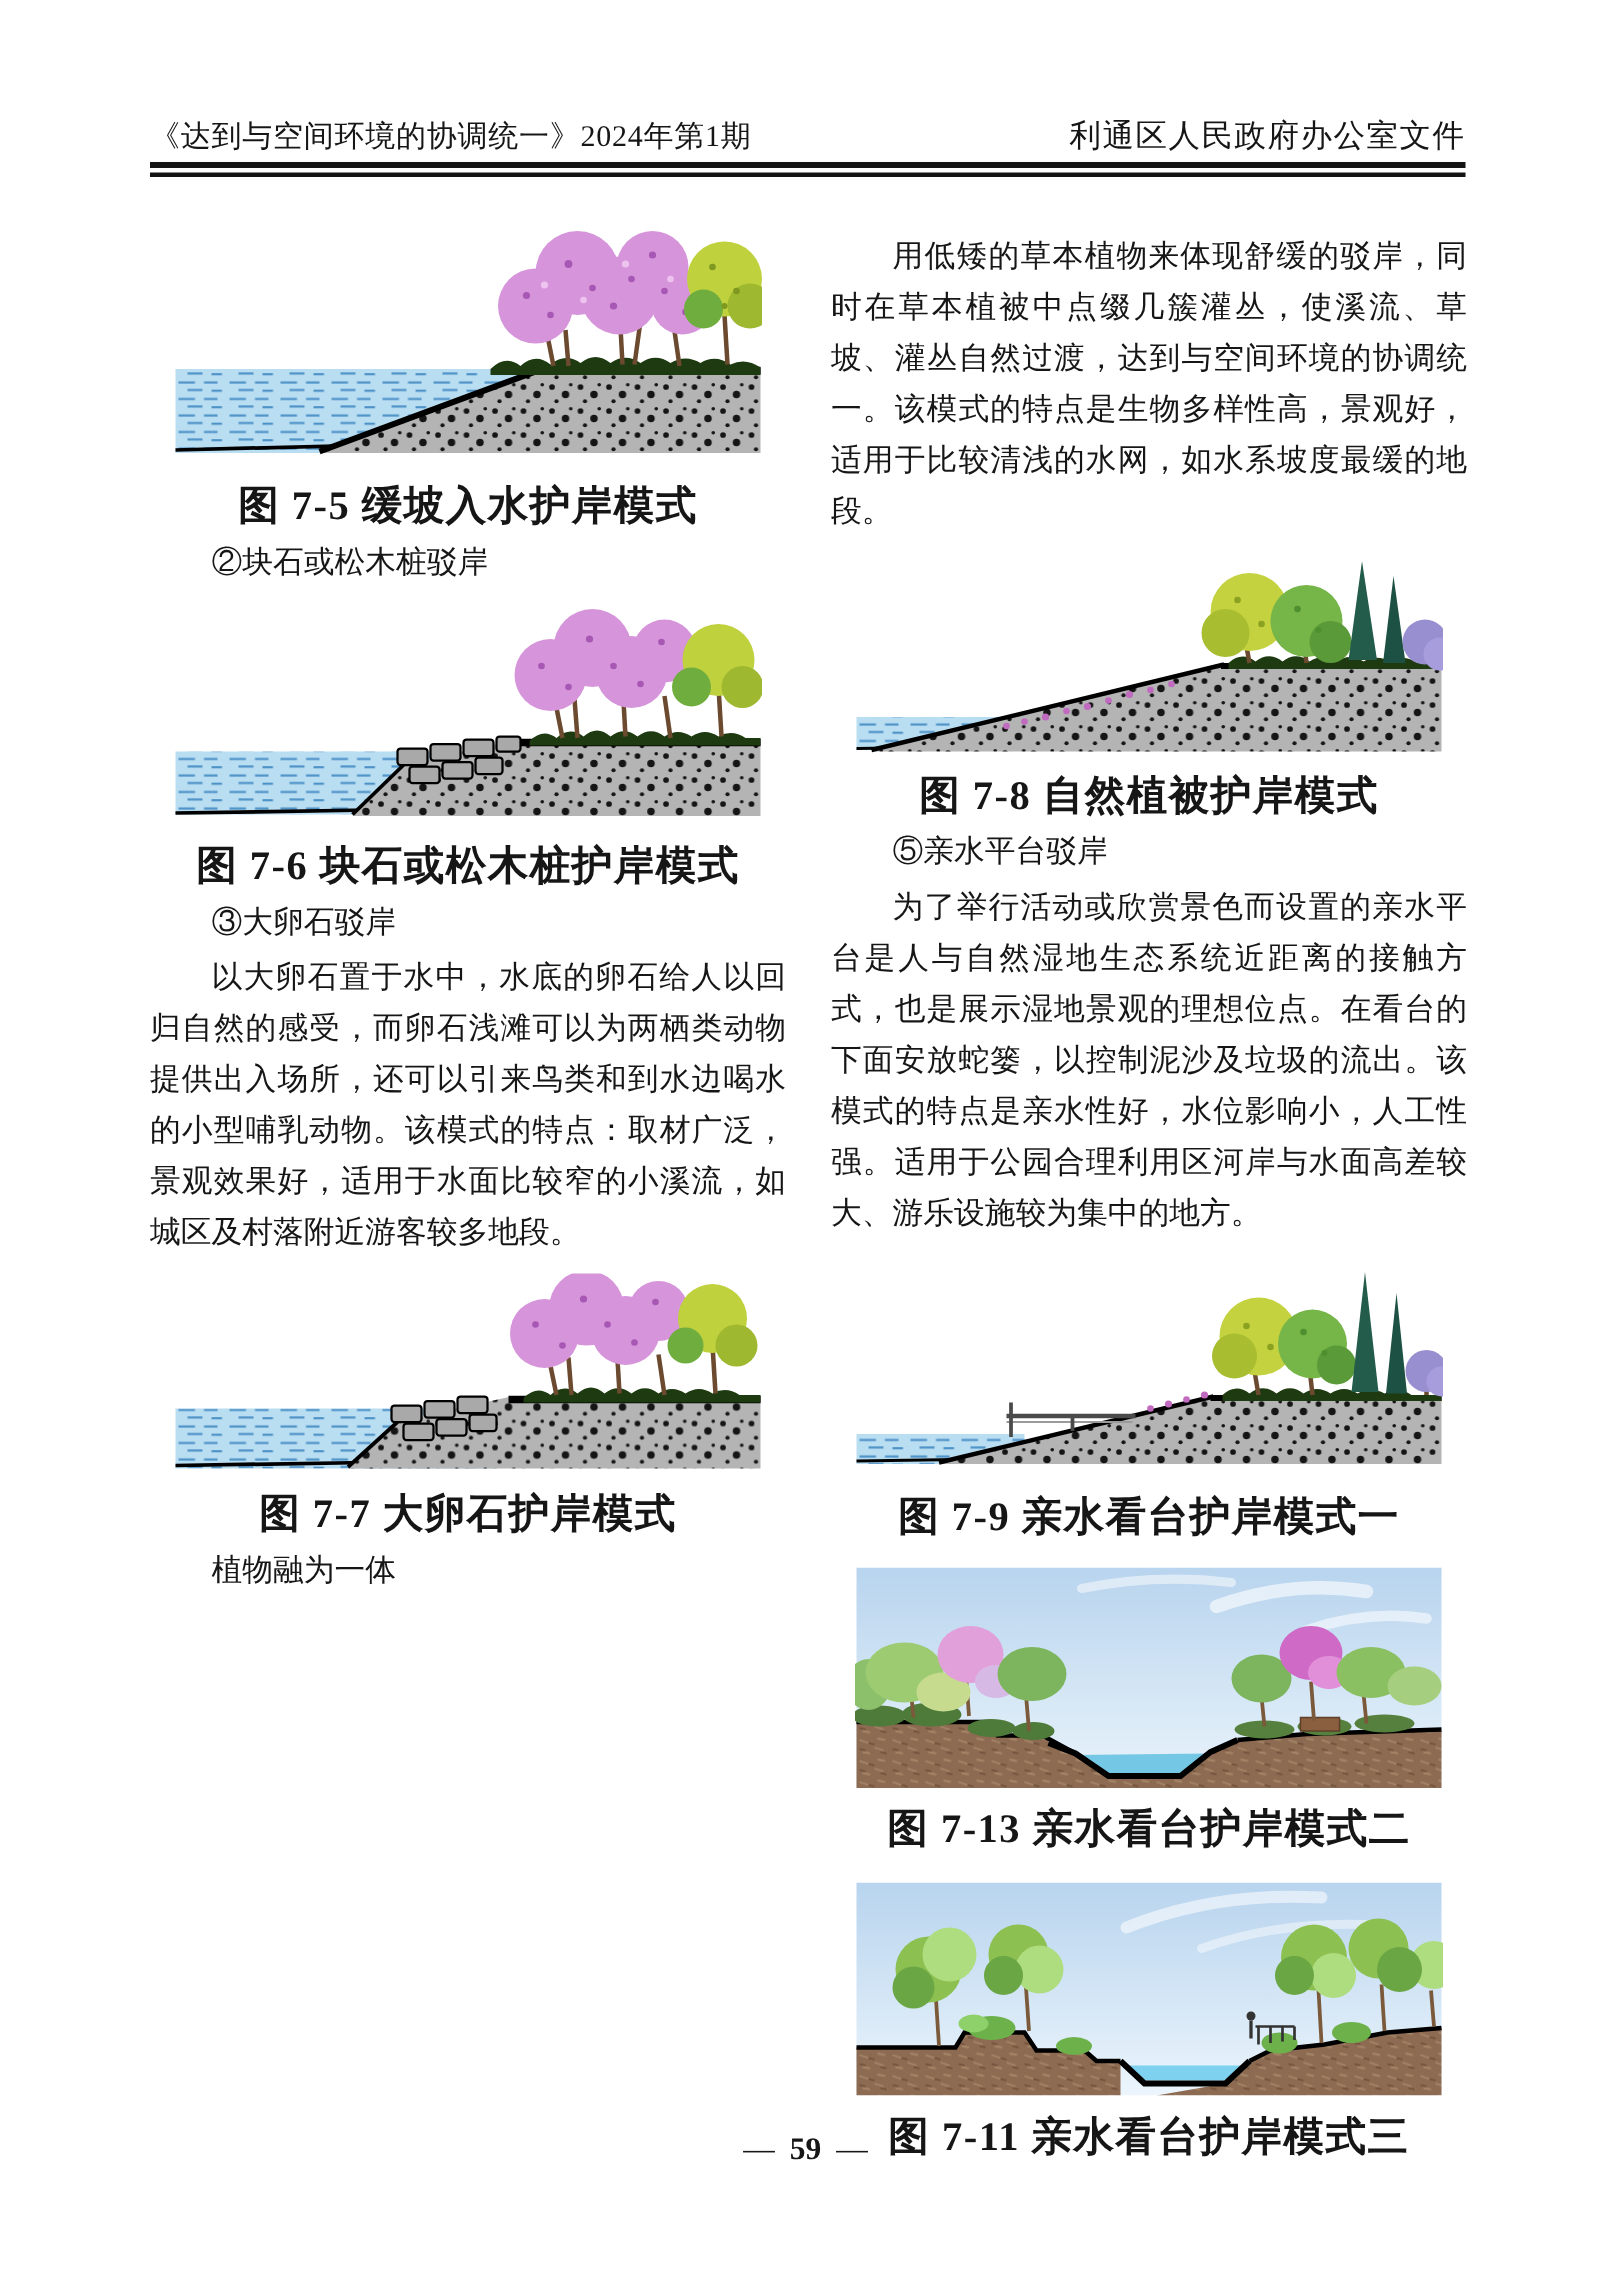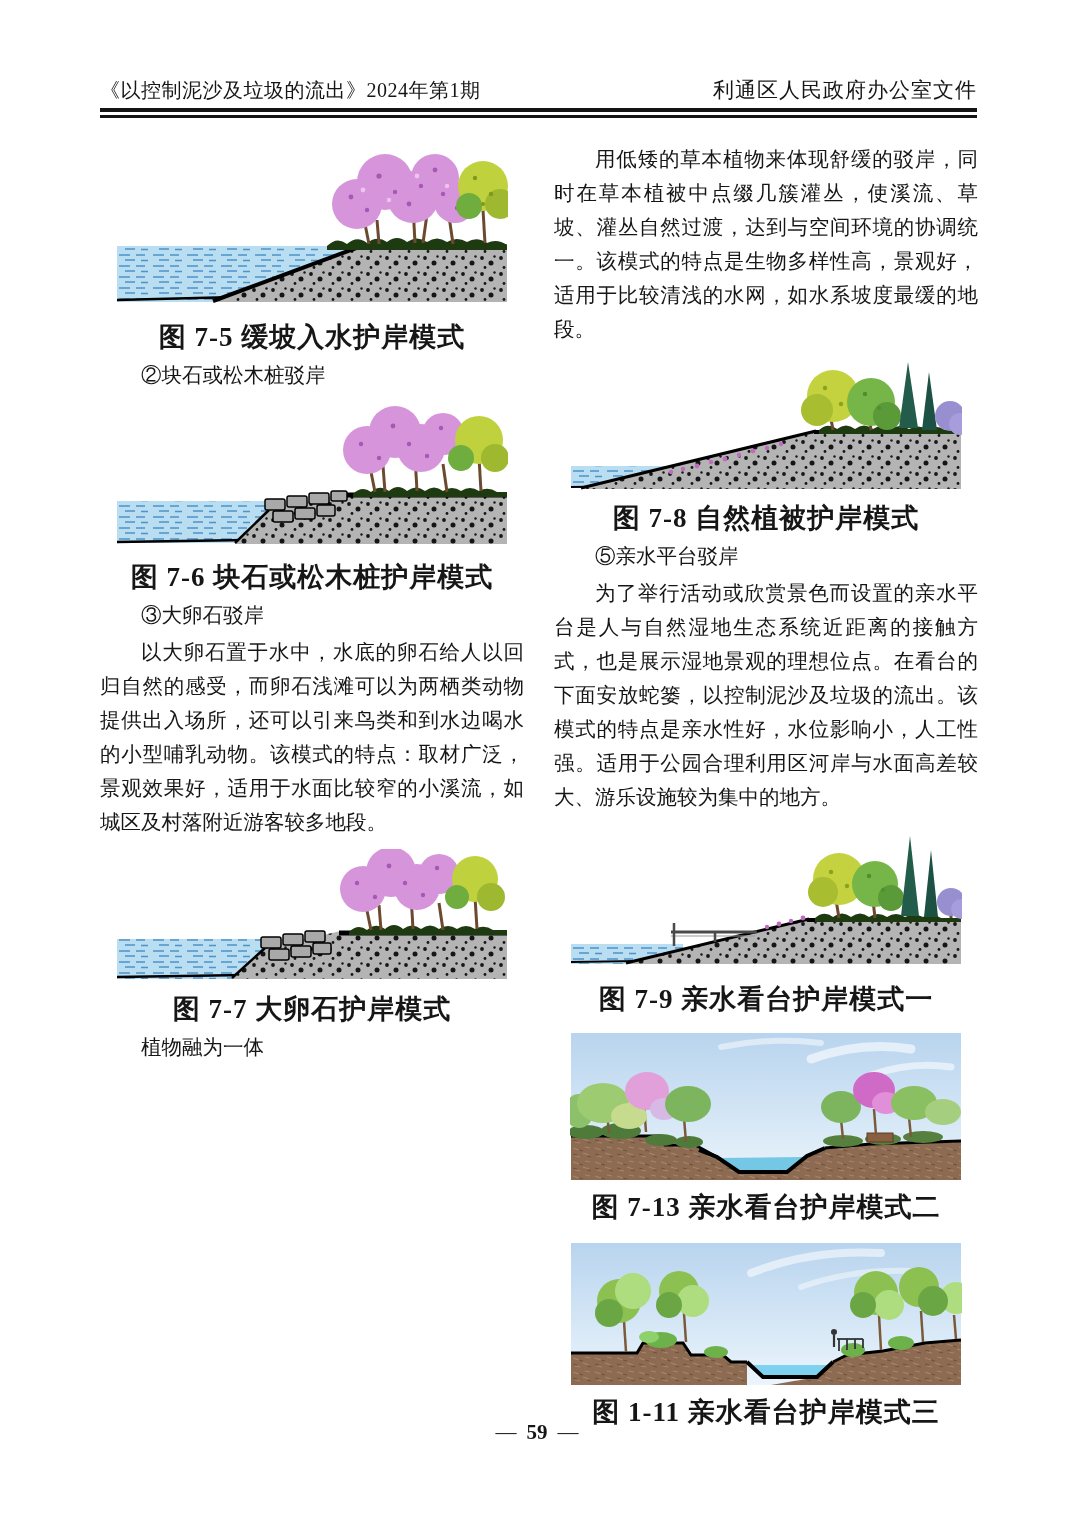--- a/index.html
+++ b/index.html
@@ -53,21 +53,21 @@
     text-align:center;font-size:21px;
   }
   .footer .pageno{font-weight:bold;padding:0 10px;}
 </style>
 </head>
 <body>
 
 <div class="page">
 
   <div class="header">
-    <span class="header-left">《以控制泥沙及垃圾的流出》2024年第1期</span>
+    <span class="header-left">《达到与空间环境的协调统一》2024年第1期</span>
     <span class="header-right">利通区人民政府办公室文件</span>
   </div>
   <div class="header-rule"></div>
 
   <div class="col col-left">
 
     <figure>
       <svg viewBox="0 0 390 168" width="392" height="168">
         <defs>
           <pattern id="wA" width="34" height="11" patternUnits="userSpaceOnUse">
@@ -250,21 +250,21 @@
         <circle cx="340" cy="48" r="12" fill="#6fae3e"></circle>
       </svg>
       <figcaption>图 7-7 大卵石护岸模式</figcaption>
     </figure>
 
     <p class="item-heading mt20">植物融为一体</p>
   </div>
 
   <div class="col col-right">
 
-    <p class="body-p" style="margin-top:0">用低矮的草本植物来体现舒缓的驳岸，同时在草本植被中点缀几簇灌丛，使溪流、草坡、灌丛自然过渡，达到与空间环境的协调统一。该模式的特点是生物多样性高，景观好，适用于比较清浅的水网，如水系坡度最缓的地段。</p>
+    <p class="body-p" style="margin-top:12px">用低矮的草本植物来体现舒缓的驳岸，同时在草本植被中点缀几簇灌丛，使溪流、草坡、灌丛自然过渡，达到与空间环境的协调统一。该模式的特点是生物多样性高，景观好，适用于比较清浅的水网，如水系坡度最缓的地段。</p>
 
     <figure class="mt12">
       <svg viewBox="0 0 390 133" width="392" height="133">
         <defs>
           <pattern id="wD" width="34" height="11" patternUnits="userSpaceOnUse">
             <rect width="34" height="11" fill="#b9ddf1"></rect>
             <path d="M2 3 h11 M19 3 h9 M8 8 h10 M24 8.5 h7" stroke="#4e93c8" stroke-width="1.5" fill="none"></path>
           </pattern>
           <pattern id="gD" width="19" height="16" patternUnits="userSpaceOnUse">
             <rect width="19" height="16" fill="#b4b4b4"></rect>
@@ -493,21 +493,21 @@
           <circle cx="292" cy="62" r="13"></circle>
             <circle cx="362" cy="58" r="15"></circle>
         </g>
         <g stroke="#333333" stroke-width="1.8" fill="none">
           <path d="M266 96 L292 96"></path>
           <path d="M268 96 L268 108 M276 96 L276 107 M284 96 L284 106 M292 96 L292 105"></path>
         </g>
         <circle cx="263" cy="89" r="3" fill="#333333"></circle>
         <path d="M263 92 L263 104" stroke="#333333" stroke-width="2.2"></path>
       </svg>
-      <figcaption>图 1-11 亲水看台护岸模式三</figcaption>
+      <figcaption>图 7-11 亲水看台护岸模式三</figcaption>
     </figure>
   </div>
 
   <div class="footer">
     <span>—</span><span class="pageno">59</span><span>—</span>
   </div>
 
 </div>
 
 </body></html>

